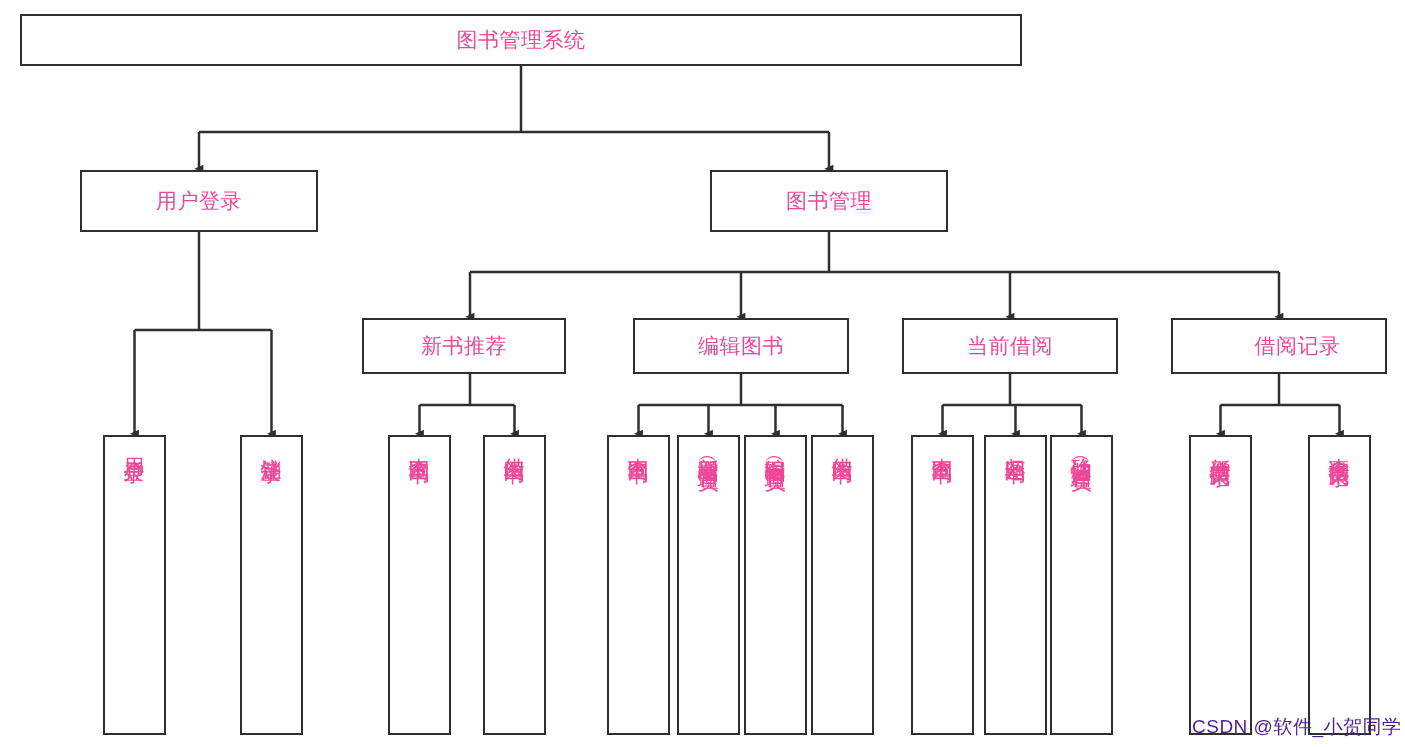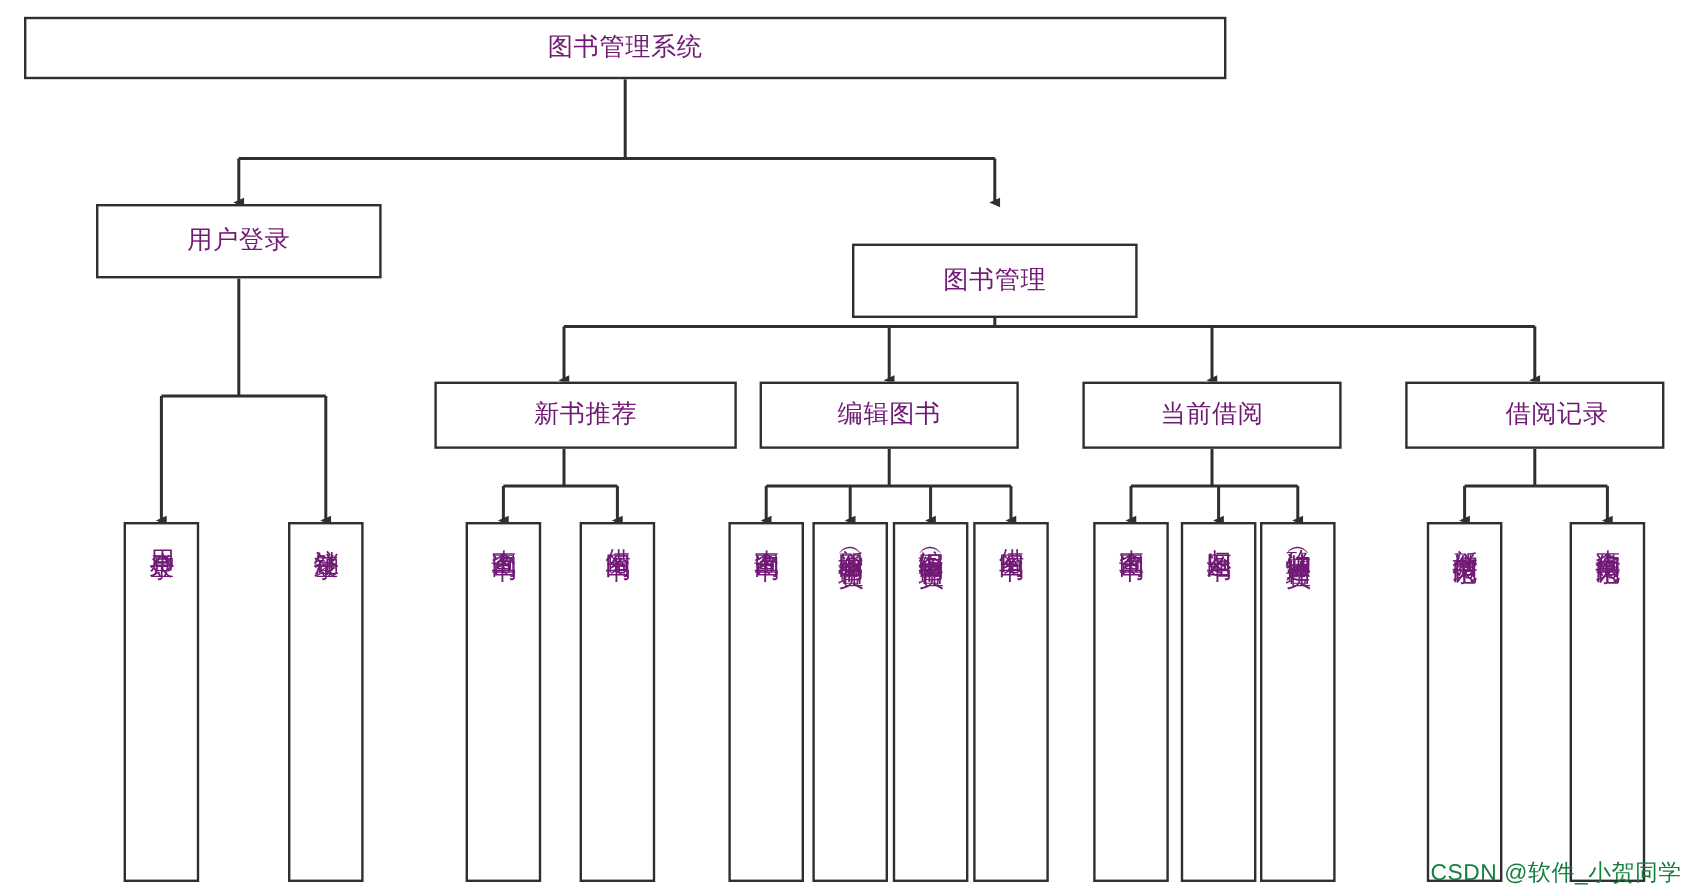--- a/index.html
+++ b/index.html
@@ -26,21 +26,21 @@
     pointer-events: none;
   }
   .node {
     position: absolute;
     box-sizing: border-box;
     background: #ffffff;
     border: 2px solid #2f2f2f;
     display: flex;
     align-items: center;
     justify-content: center;
-    color: #701a75;
+    color: #ec4899;
   }
   .node-label {
     display: block;
     text-align: center;
     line-height: 1.28;
     letter-spacing: 0.5px;
     white-space: nowrap;
   }
   .node.horizontal .node-label {
     font-size: 21px;
@@ -53,21 +53,21 @@
     writing-mode: vertical-rl;
     text-orientation: upright;
     font-size: 21px;
     letter-spacing: 2px;
     line-height: 1.0;
     margin: 0 auto;
   }
   .watermark {
     position: absolute;
     font-size: 19px;
-    color: #15803d;
+    color: #4c1d95;
     white-space: nowrap;
     letter-spacing: 0.5px;
   }
 </style>
 </head>
 <body>
 
 <div id="canvas">
 
   <svg id="edges" viewBox="0 0 1405 747" width="1405" height="747" xmlns="http://www.w3.org/2000/svg">
@@ -113,24 +113,24 @@
       </g>
   </svg>
 
   <div id="node-layer">
       <div class="node horizontal" style="left: 20px; top: 14px; width: 1002px; height: 52px;">
         <span class="node-label">图书管理系统</span>
       </div>
       <div class="node horizontal" style="left: 80px; top: 170px; width: 238px; height: 62px;">
         <span class="node-label">用户登录</span>
       </div>
-      <div class="node horizontal" style="left: 710px; top: 170px; width: 238px; height: 62px; margin-top: 33px;">
+      <div class="node horizontal" style="left: 710px; top: 170px; width: 238px; height: 62px;">
         <span class="node-label">图书管理</span>
       </div>
-      <div class="node horizontal" style="left: 362px; top: 318px; width: 252px; height: 56px;">
+      <div class="node horizontal" style="left: 362px; top: 318px; width: 204px; height: 56px;">
         <span class="node-label">新书推荐</span>
       </div>
       <div class="node horizontal" style="left: 633px; top: 318px; width: 216px; height: 56px;">
         <span class="node-label">编辑图书</span>
       </div>
       <div class="node horizontal" style="left: 902px; top: 318px; width: 216px; height: 56px; justify-content: center;">
         <span class="node-label">当前借阅</span>
       </div>
       <div class="node horizontal" style="left: 1171px; top: 318px; width: 216px; height: 56px; padding-left: 37px;">
         <span class="node-label">借阅记录</span>

